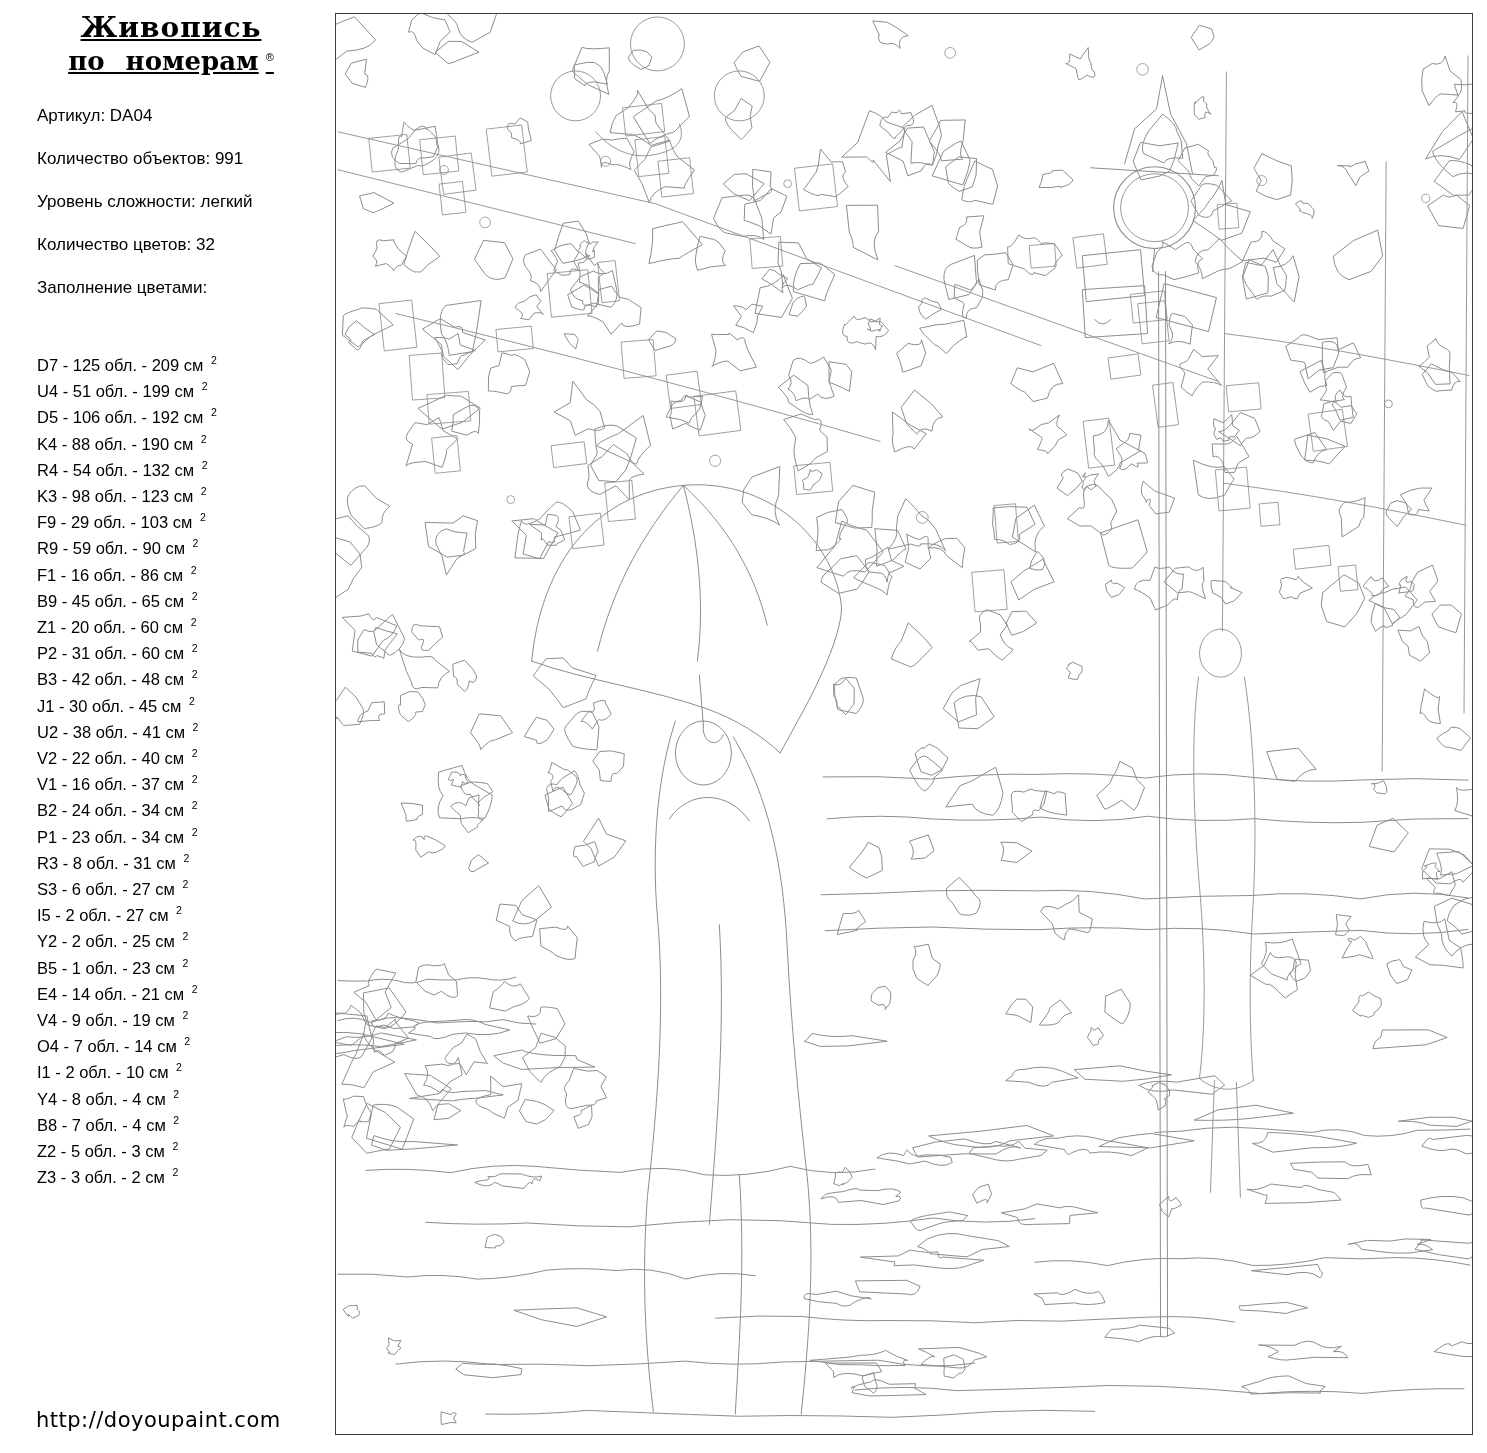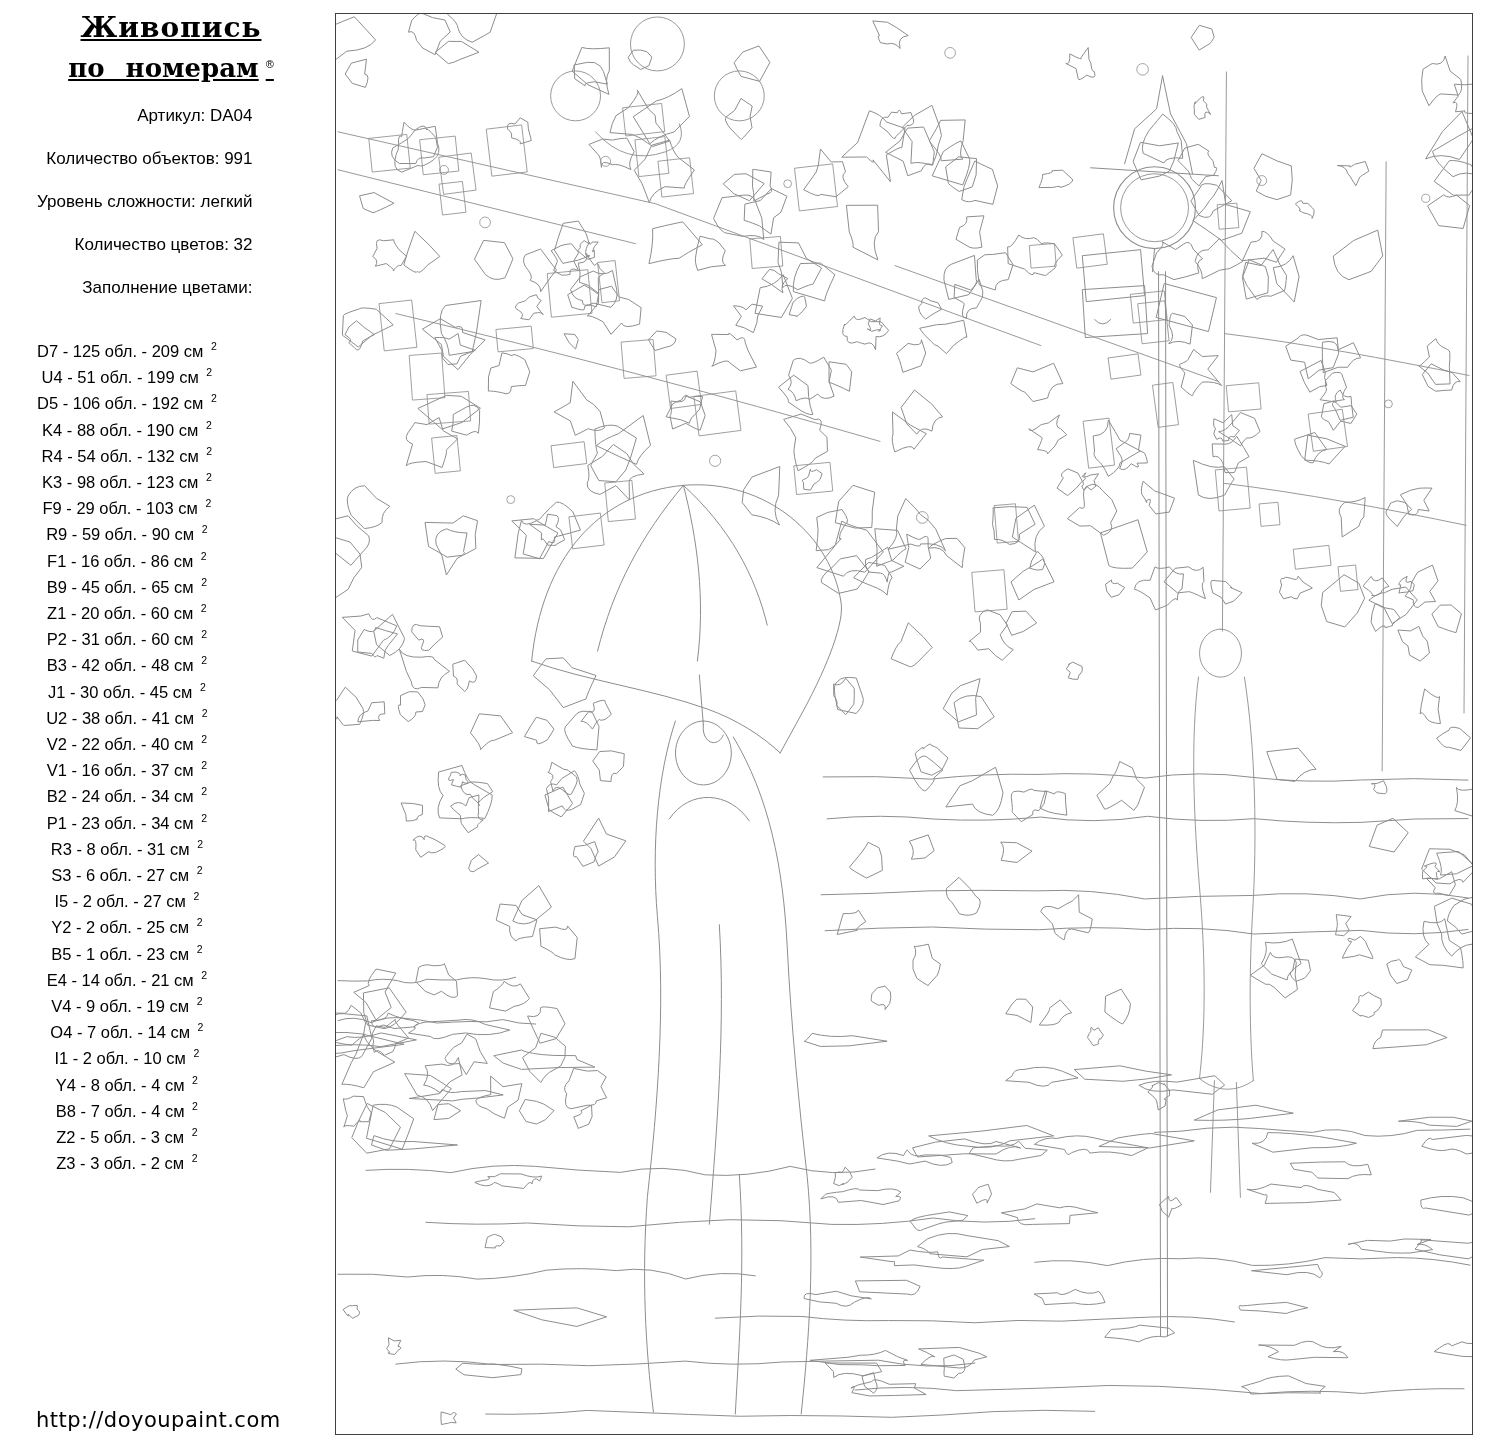--- a/index.html
+++ b/index.html
@@ -7,25 +7,25 @@
   body{
     width:1487px;height:1453px;background:#ffffff;color:#000;
     font-family:"Liberation Sans", sans-serif;
     position:relative;overflow:hidden;
   }
   .logo{
     position:absolute;top:12px;left:26px;width:290px;text-align:center;
     font-family:"DejaVu Serif", serif;font-weight:bold;line-height:1.15;text-decoration:underline;
   }
   .logo-l1{font-size:28px;letter-spacing:1px;}
-  .logo-l2{font-size:26px;word-spacing:12px;margin-top:10px;}
+  .logo-l2{font-size:26px;word-spacing:12px;margin-top:3px;}
   .reg{font-size:11px;vertical-align:super;margin-left:7px;font-family:"Liberation Sans",sans-serif;font-weight:normal;}
   .info{position:absolute;top:94px;left:37px;font-size:17px;line-height:43px;}
-  .info p{margin:0;text-align:right;}
-  .fill-list{position:absolute;top:336px;left:37px;font-size:16.5px;line-height:21.7px;text-align:center;}
+  .info p{margin:0;}
+  .fill-list{position:absolute;top:350px;left:37px;font-size:16.5px;line-height:21.7px;}
   .fill-line sup{font-size:10.5px;margin-left:3px;}
   .footer-url{position:absolute;top:1408px;left:36px;font-size:21px;letter-spacing:.5px;font-family:"DejaVu Sans",sans-serif;}
   .canvas-frame{
     position:absolute;left:335px;top:13px;width:1138px;height:1422px;
     border:1px solid #3f3f3f;box-sizing:border-box;background:#fff;
   }
   #art{display:block;width:100%;height:100%;}
   #art path{fill:none;stroke:#8d8d8d;stroke-linejoin:round;stroke-linecap:round;}
   #art circle{fill:none;stroke:#8d8d8d;}
 </style>

